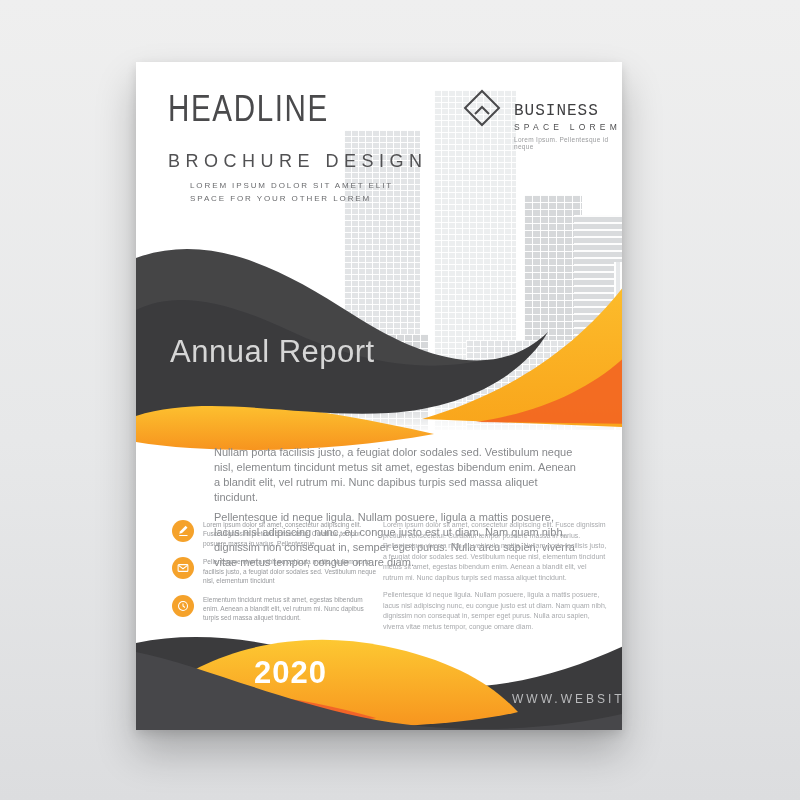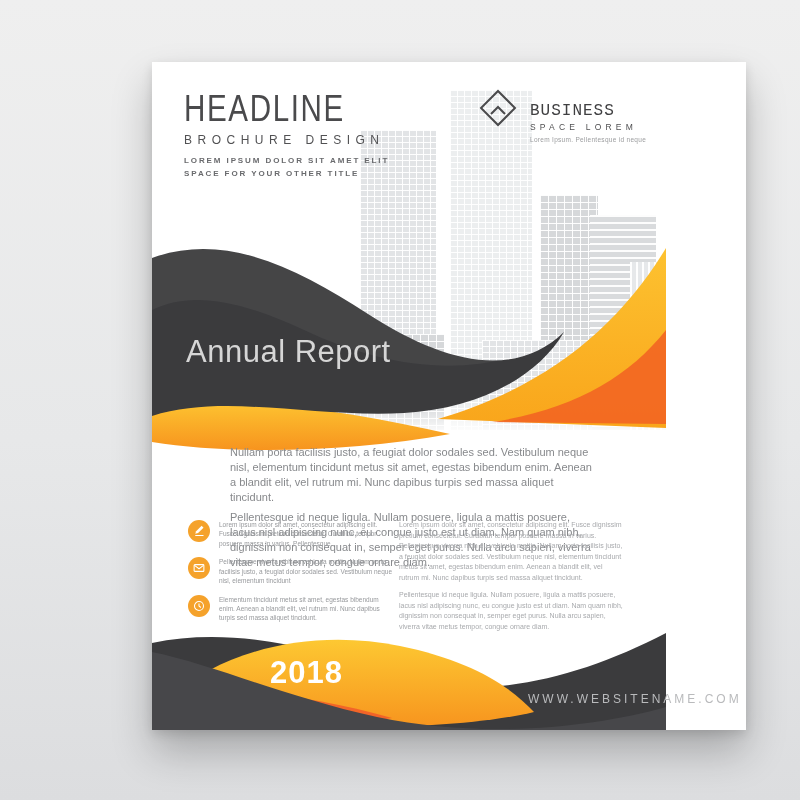--- a/index.html
+++ b/index.html
@@ -3,21 +3,21 @@
 <meta charset="utf-8">
 <style>
   * { margin:0; padding:0; box-sizing:border-box; }
   html,body { width:800px; height:800px; }
   body {
     font-family:"Liberation Sans", sans-serif;
     background:linear-gradient(180deg,#efefef 0%,#e7e8e9 55%,#dcdddf 100%);
     position:relative; overflow:hidden;
   }
   .poster {
-    position:absolute; left:152px; top:62px; width:594px; height:668px;
+    position:absolute; left:136px; top:62px; width:486px; height:668px;
     background:#ffffff;
     box-shadow:0 22px 38px rgba(0,0,0,.24), 0 4px 10px rgba(0,0,0,.12);
     overflow:hidden;
   }
   
   .skyline { position:absolute; left:0; top:0; width:514px; height:368px; overflow:hidden; }
   .bld { position:absolute; bottom:0; }
   .grid-l { background:
       repeating-linear-gradient(to right, rgba(255,255,255,.95) 0 1px, transparent 1px 7px),
       repeating-linear-gradient(to bottom, rgba(255,255,255,.95) 0 1px, transparent 1px 6px),
@@ -33,22 +33,22 @@
       repeating-linear-gradient(to right, rgba(255,255,255,.95) 0 2px, transparent 2px 6px),
       #e6e8ea; }
   .skyfade { position:absolute; left:0; bottom:0; width:100%; height:26px;
       background:linear-gradient(180deg, rgba(255,255,255,0), rgba(255,255,255,.85)); }
   
   .wavesvg { position:absolute; left:0; top:0; width:514px; height:668px; pointer-events:none; }
   
   .hdr { position:absolute; left:32px; top:26px; }
   .headline { font-size:37px; font-weight:400; letter-spacing:2px; color:#4a4a4c;
       transform:scaleX(.8); transform-origin:left; white-space:nowrap; }
-  .subheadline { margin-top:3px; font-size:12px; letter-spacing:5.5px; color:#515153; white-space:nowrap; }
-  .tagline { margin-top:8px; font-size:8px; font-weight:bold; letter-spacing:1.9px; color:#6a6b6e; line-height:1.6; }
+  .subheadline { margin-top:21px; font-size:18px; letter-spacing:5.5px; color:#515153; white-space:nowrap; }
+  .tagline { margin-top:8px; font-size:8px; font-weight:normal; letter-spacing:1.9px; color:#6a6b6e; line-height:1.6;margin-left:22px; }
   
   .logo { position:absolute; left:322px; top:22px; display:flex; align-items:flex-start; gap:8px; }
   .logo-mark { width:48px; height:48px; flex:none; }
   .logo-name { font-size:16px; letter-spacing:1px; color:#3f3f41; line-height:1; margin-top:19px;font-family:Liberation Mono, monospace; }
   .logo-sub { font-size:8.5px; letter-spacing:4.2px; color:#4f4f51; margin-top:3px; }
   .logo-tag { font-size:6.5px; letter-spacing:.3px; color:#9b9c9e; margin-top:4px; }
   
   .banner-title { position:absolute; left:34px; top:272px; font-size:31px; font-weight:normal;
       color:#d6d6d6; letter-spacing:.5px; }
   
@@ -117,21 +117,21 @@
     <path fill="url(#gHump)" d="M18,636 C70,588 160,566 248,584 C316,598 356,622 382,650 C300,670 120,670 8,656 Z"></path>
     <path opacity=".85" d="M22,640 C80,622 160,634 240,656 C160,671 60,668 14,658 Z" fill="#F15A29"></path>
     <path d="M0,590 C60,602 130,634 225,655 C330,677 440,666 514,645 L514,668 L0,668 Z" fill="#47474A"></path>
   </svg>
 
   <div class="hdr">
     <div class="headline">HEADLINE</div>
     <div class="subheadline">BROCHURE DESIGN</div>
     <div class="tagline">
       <div>LOREM IPSUM DOLOR SIT AMET ELIT</div>
-      <div>SPACE FOR YOUR OTHER TITLE</div>
+      <div>SPACE FOR YOUR OTHER LOREM</div>
     </div>
   </div>
 
   <div class="logo">
     <svg class="logo-mark" viewBox="0 0 48 48">
       <rect x="12" y="12" width="24" height="24" fill="none" stroke="#4a4a4c" stroke-width="2" transform="rotate(45 24 24)"></rect>
       <path d="M17,30 L24,23 L31,30" fill="none" stroke="#4a4a4c" stroke-width="2"></path>
     </svg>
     <div>
       <div class="logo-name">BUSINESS</div>
@@ -175,16 +175,16 @@
       </span>
       <span class="ftext">Elementum tincidunt metus sit amet, egestas bibendum enim. Aenean a blandit elit, vel rutrum mi. Nunc dapibus turpis sed massa aliquet tincidunt.</span>
     </div>
   </div>
 
   <div class="rightcol">
     <p>Lorem ipsum dolor sit amet, consectetur adipiscing elit. Fusce dignissim pretium consectetur. Curabitur tempor posuere massa in varius. Pellentesque viverra nibh eu vehicula mattis. Nullam porta facilisis justo, a feugiat dolor sodales sed. Vestibulum neque nisl, elementum tincidunt metus sit amet, egestas bibendum enim. Aenean a blandit elit, vel rutrum mi. Nunc dapibus turpis sed massa aliquet tincidunt.</p>
     <p>Pellentesque id neque ligula. Nullam posuere, ligula a mattis posuere, lacus nisl adipiscing nunc, eu congue justo est ut diam. Nam quam nibh, dignissim non consequat in, semper eget purus. Nulla arcu sapien, viverra vitae metus tempor, congue ornare diam.</p>
   </div>
 
-  <div class="year">2018</div>
+  <div class="year">2020</div>
   <div class="website">WWW.WEBSITENAME.COM</div>
 
 </div>
 
 </body></html>

